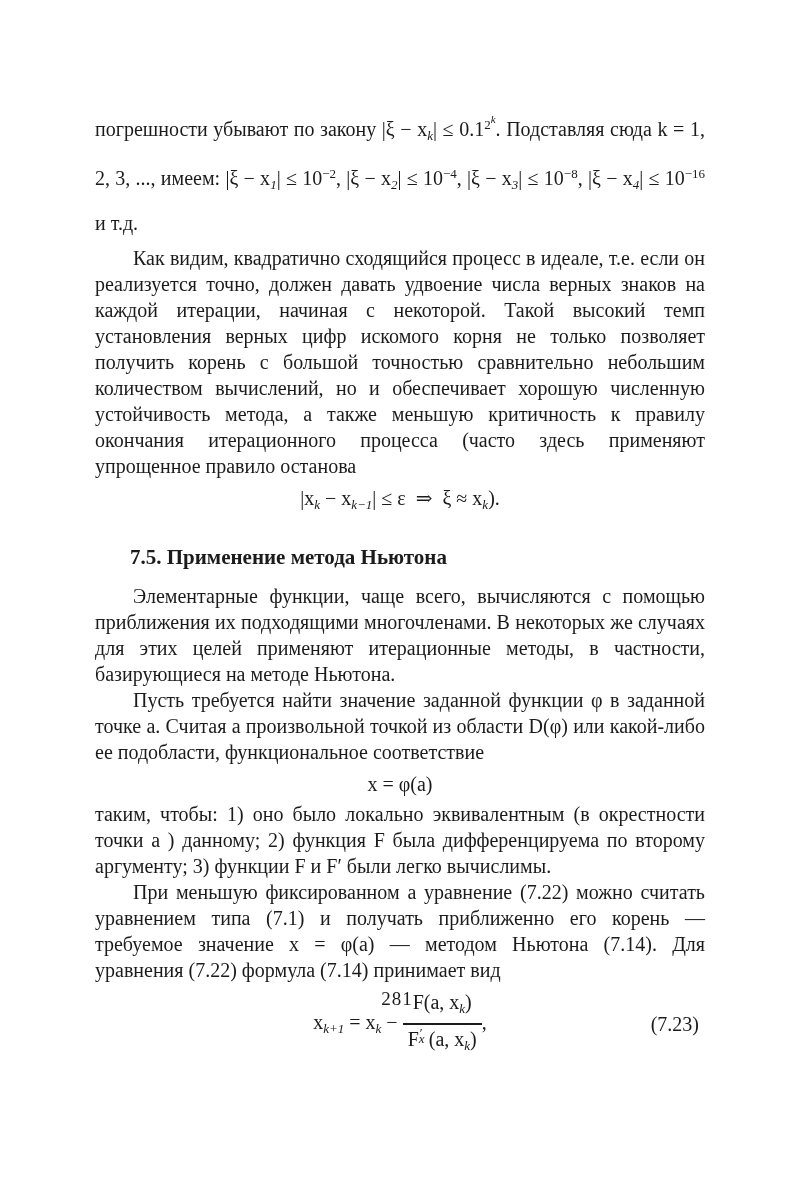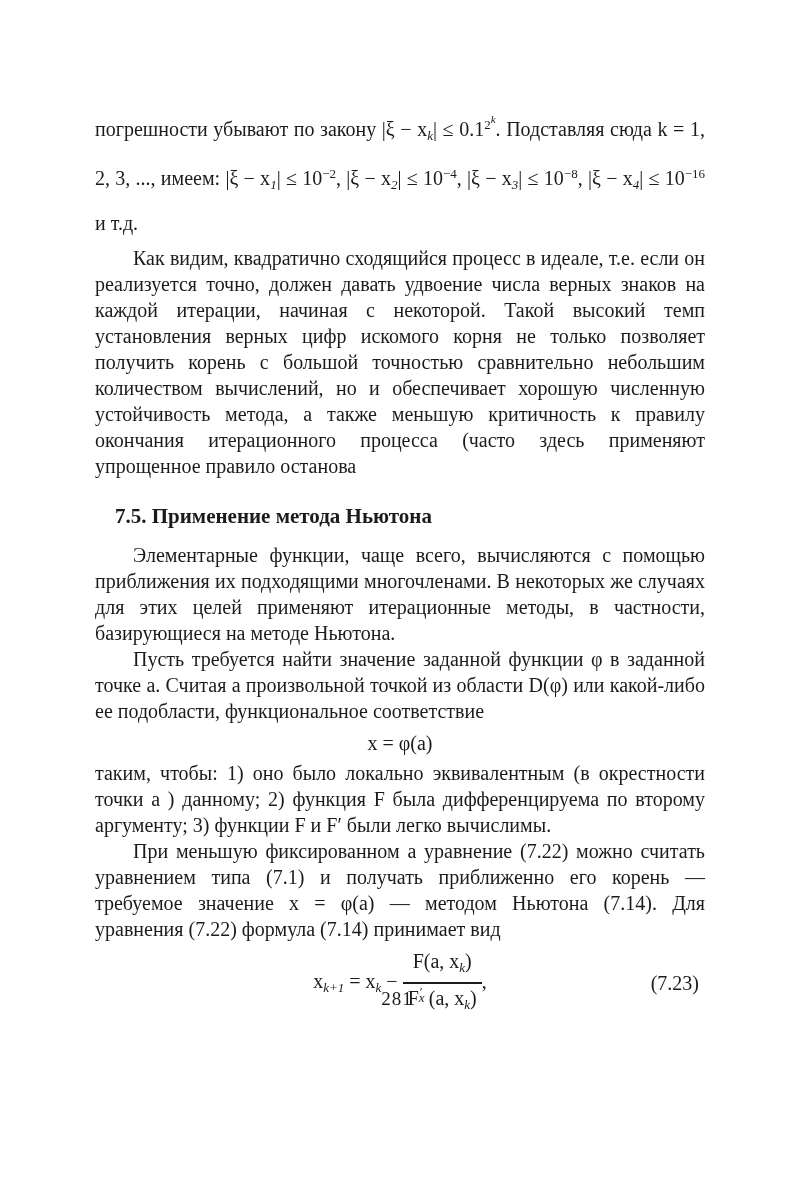--- a/index.html
+++ b/index.html
@@ -13,41 +13,42 @@
   p{margin:0;text-align:justify;line-height:26px;}
   .p1{line-height:38px;}
   .indent{text-indent:38px;}
   .m{}
   .nw{white-space:nowrap;}
   .sub{font-size:13px;vertical-align:-4px;font-style:italic;}
   .sup{font-size:13px;vertical-align:7px;}
   .sup2{font-size:11px;vertical-align:13px;font-style:italic;}
   .frow{position:relative;text-align:center;line-height:30px;margin:4px 0 2px;}
   .eqnum{position:absolute;right:6px;top:50%;transform:translateY(-50%);font-style:normal;}
-  .heading{font-weight:bold;font-size:21px;line-height:31px;margin:22px 0 10px 20px;text-align:left;}
+  .heading{font-weight:bold;font-size:21px;line-height:31px;margin:22px 0 10px 35px;text-align:left;}
   .heading .hline2{margin-left:27px;}
   .eq{position:relative;text-align:center;margin:6px 0 0;line-height:30px;}
   .frac{display:inline-block;vertical-align:middle;text-align:center;}
   .frac .num{display:block;border-bottom:2px solid #1b1b1b;padding:0 5px 1px;line-height:27px;}
   .frac .den{display:block;padding:1px 5px 0;line-height:27px;}
   .pstack{display:inline-block;position:relative;width:10px;height:1em;}
   .pstack .pr{position:absolute;top:-7px;left:1px;font-size:13px;}
   .pstack .px{position:absolute;bottom:-6px;left:0;font-size:13px;font-style:italic;}
   .pagefoot{position:absolute;left:0;top:988px;width:100%;text-align:center;font-size:19px;letter-spacing:1px;}
   .gap-top-sm{margin-top:3px;}
 </style>
 </head>
 <body>
 
 <div class="column">
 
   <p class="p1"><span>погрешности убывают по закону </span><span class="nw"><span class="m">|ξ − x</span><span class="sub">k</span><span class="m">| ≤ 0.1</span><span class="sup">2</span><span class="sup2">k</span></span><span>. Подставляя сюда </span><span class="m">k</span><span> = 1, 2, 3, ..., имеем: </span><span class="nw"><span class="m">|ξ − x</span><span class="sub">1</span><span class="m">| ≤ 10</span><span class="sup">−2</span></span><span>,  </span><span class="nw"><span class="m">|ξ − x</span><span class="sub">2</span><span class="m">| ≤ 10</span><span class="sup">−4</span></span><span>,  </span><span class="nw"><span class="m">|ξ − x</span><span class="sub">3</span><span class="m">| ≤ 10</span><span class="sup">−8</span></span><span>,  </span><span class="nw"><span class="m">|ξ − x</span><span class="sub">4</span><span class="m">| ≤ 10</span><span class="sup">−16</span></span><span> и т.д.</span></p>
 
   <p class="indent gap-top-sm"><span>Как видим, </span><span class="m">квадратично сходящийся процесс в идеале</span><span>, т.е. если он реализуется точно, </span><span class="m">должен давать удвоение числа верных знаков на каждой итерации, начиная с некоторой</span><span>. Такой высокий темп установления верных цифр искомого корня не только позволяет получить корень с большой точностью сравнительно небольшим количеством вычислений, но и обеспечивает хорошую численную устойчивость метода, а также меньшую критичность к правилу окончания итерационного процесса (часто здесь применяют упрощенное правило останова</span></p>
 
+  <div class="frow"><span class="nw"><span class="m">|x</span><span class="sub">k</span><span class="m"> − x</span><span class="sub">k−1</span><span class="m">| ≤ ε</span><span>&nbsp;&nbsp;⇒&nbsp;&nbsp;</span><span class="m">ξ ≈ x</span><span class="sub">k</span><span class="m">).</span></span></div>
 
   <div class="heading">
     <div>7.5. Применение метода Ньютона</div>
   </div>
 
   <p class="indent"><span>Элементарные функции, чаще всего, вычисляются с помощью приближения их подходящими многочленами. В некоторых же случаях для этих целей применяют итерационные методы, в частности, базирующиеся на методе Ньютона.</span></p>
 
   <p class="indent"><span>Пусть требуется найти значение заданной функции </span><span class="m">φ</span><span> в заданной точке </span><span class="m">a</span><span>. Считая </span><span class="m">a</span><span> произвольной точкой из области </span><span class="m nw">D(φ)</span><span> или какой-либо ее подобласти, функциональное соответствие</span></p>
 
   <div class="frow"><span class="m">x = φ(a)</span></div>

